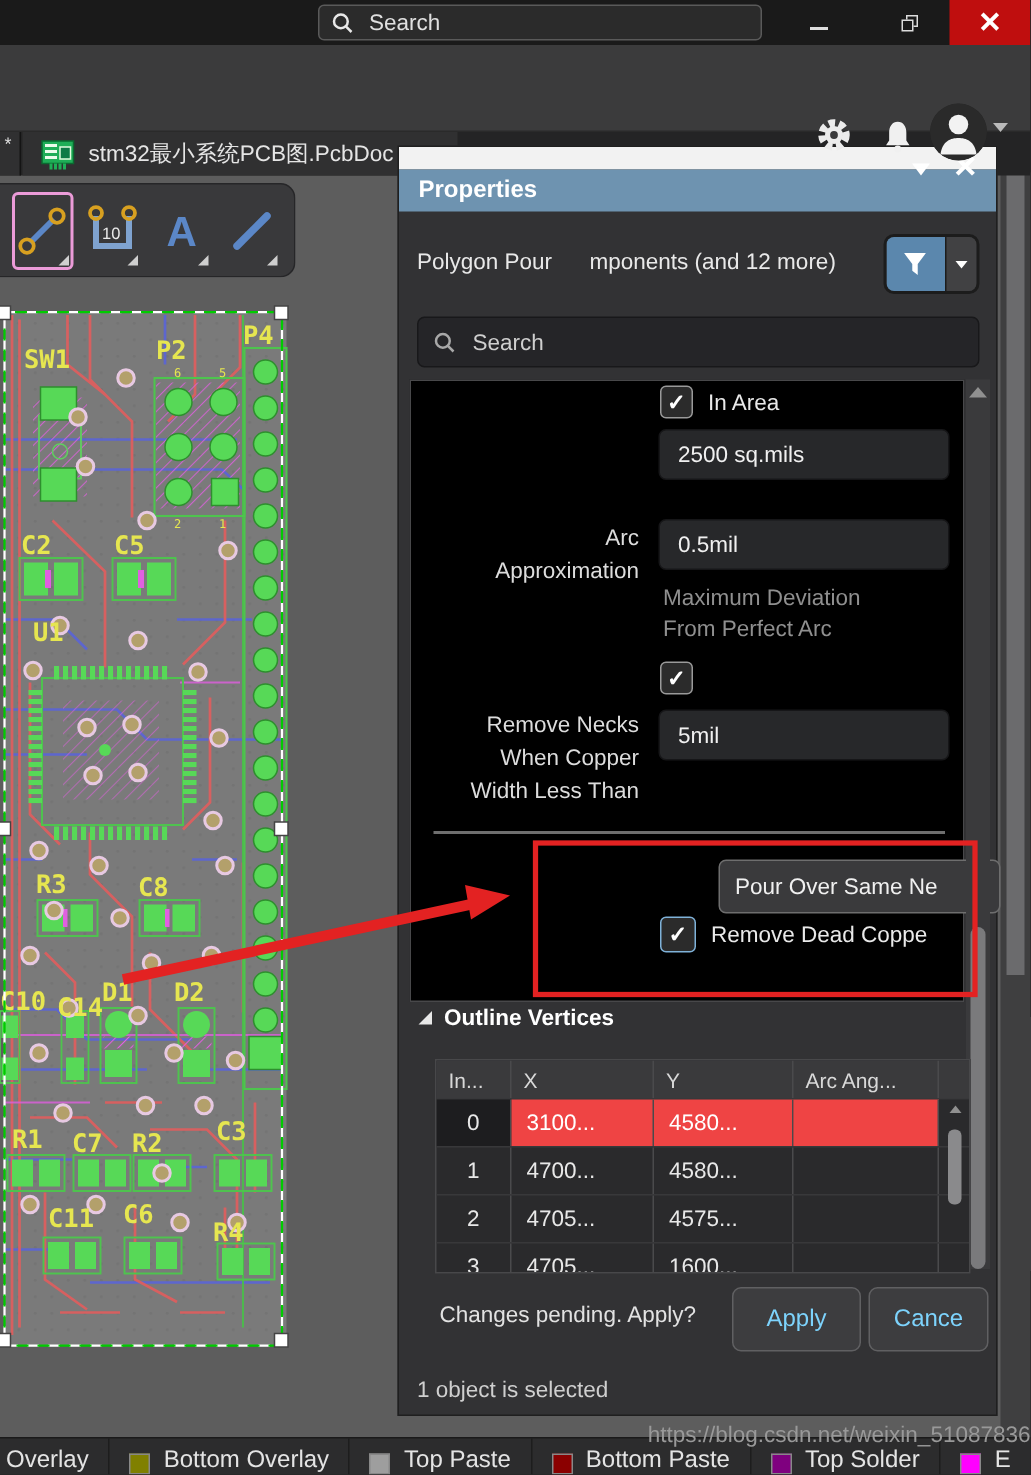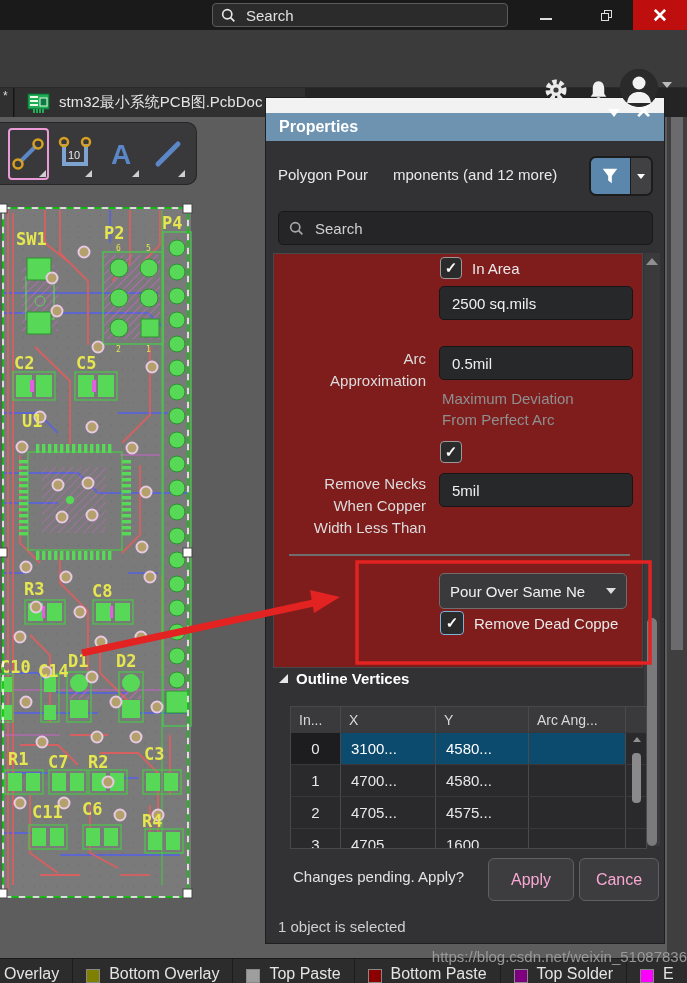--- a/index.html
+++ b/index.html
@@ -68,33 +68,33 @@
     display:flex;overflow:hidden;}
   .filter-main{width:40px;height:100%;background:#5b87ad;display:flex;align-items:center;justify-content:center;}
   .filter-drop{width:22px;height:100%;background:#414143;border-left:1px solid #1c1c1c;display:flex;align-items:center;justify-content:center;}
   .filter-drop .tri-down{border-top-color:#fff;border-left-width:4px;border-right-width:4px;border-top-width:5px;}
 
   .panel-search{position:absolute;left:12px;top:113px;width:375px;height:34px;background:#252528;
     border:1px solid #18181a;border-radius:5px;display:flex;align-items:center;padding:0 10px;gap:9px;}
   .panel-search input{background:transparent;border:none;outline:none;color:#cfcfcf;font-size:15px;width:300px;}
   .panel-search input::placeholder{color:#cfcfcf;opacity:1;}
 
-  .scrollbox{position:absolute;left:7px;top:155px;width:370px;height:415px;background:#7f1d1d;
+  .scrollbox{position:absolute;left:7px;top:155px;width:370px;height:415px;background:#000000;
     border:1px solid #48484a;}
   .cb{position:absolute;width:22px;height:22px;background:#2b2b2b;border:1.5px solid #9a9a9a;border-radius:4px;
     display:flex;align-items:center;justify-content:center;}
   .cb.checked::after{content:"✓";color:#fff;font-size:15px;font-weight:bold;}
   .cb.blue{border-color:#7fb2d9;width:24px;height:24px;}
   .plabel{position:absolute;color:#dcdcdc;font-size:15px;line-height:22px;text-align:right;}
   .pfield{position:absolute;width:194px;height:34px;background:#27282a;border:1px solid #161618;border-radius:5px;
     color:#f0f0f0;font-size:15px;display:flex;align-items:center;padding:0 12px;}
   .phint{position:absolute;color:#8f8f8f;font-size:15px;line-height:21px;}
   .hr{position:absolute;height:2px;background:#6e6e6e;}
   .dropdown{position:absolute;width:188px;height:36px;background:#3a3a3c;border:1px solid #6e6e6e;border-radius:5px;
-    color:#f0f0f0;font-size:15px;display:flex;align-items:center;padding:0 10px;justify-content:space-between;}
+    color:#f0f0f0;font-size:15px;display:flex;align-items:center;padding:0 10px;justify-content:space-between;margin-left:40px;}
   .dropdown .tri-down{border-top-color:#ddd;}
   .cb-label{position:absolute;color:#e9e9e9;font-size:15px;white-space:nowrap;}
 
   .panel-scrollbar{position:absolute;left:378px;top:155px;width:16px;height:593px;background:#3a3a3c;}
   .tri-up{width:0;height:0;border-left:6px solid transparent;border-right:6px solid transparent;border-bottom:7px solid #909090;}
   .ps-arrow{position:absolute;left:2px;top:5px;}
   .ps-thumb{position:absolute;left:3px;top:365px;width:10px;height:228px;background:#7a7a7c;border-radius:5px;}
 
   .sec-hdr{position:absolute;left:13px;top:572px;display:flex;align-items:center;gap:8px;}
   .tri-se{width:0;height:0;border-left:9px solid transparent;border-bottom:9px solid #e8e8e8;}
@@ -103,29 +103,29 @@
   .vtable{position:absolute;left:24px;top:608px;width:357px;height:143px;background:#2a2a2c;
     border:1px solid #48484a;overflow:hidden;}
   .vt-row{display:flex;height:32px;border-bottom:1px solid #38383a;}
   .vt-head{height:26px;background:#3a3a3c;}
   .vt-cell{height:100%;border-right:1px solid #4a4a4c;color:#e8e8e8;font-size:15px;display:flex;align-items:center;
     padding-left:10px;overflow:hidden;white-space:nowrap;}
   .vt-head .vt-cell{color:#d8d8d8;font-size:14px;padding-left:8px;}
   .c0{width:50px;justify-content:center;padding-left:0;}
   .vt-head .c0{justify-content:flex-start;padding-left:8px;}
   .c1{width:95px;}.c2{width:93px;}.c3{width:97px;}.c4{width:20px;border-right:none;}
-  .rowsel .vt-cell{background:#0c4a6e;color:#fff;}
+  .rowsel .vt-cell{background:#ef4444;color:#fff;}
   .rowsel .c0{background:#1d1d1f;color:#e8e8e8;}
   .vt-scroll{position:absolute;right:4px;top:30px;width:10px;height:110px;}
   .vt-scroll .tri-up{border-left-width:4px;border-right-width:4px;border-bottom-width:5px;margin:0 auto;}
   .vt-thumb{position:absolute;left:0;top:16px;width:9px;height:50px;background:#8a8a8c;border-radius:4px;}
 
   .pending-text{position:absolute;left:27px;top:770px;color:#e2e2e2;font-size:15px;}
   .pbtn{position:absolute;top:760px;height:43px;background:#3d3d3f;border:1px solid #606062;border-radius:6px;
-    color:#f9a8d4;font-size:16px;display:flex;align-items:center;justify-content:center;}
+    color:#7dd3fc;font-size:16px;display:flex;align-items:center;justify-content:center;}
   .btn-apply{left:222px;width:86px;}
   .btn-cancel{left:313px;width:80px;}
   .status-line{position:absolute;left:12px;top:820px;color:#cfcfcf;font-size:15px;}
 
   
   .red-overlay{position:absolute;left:0;top:0;width:687px;height:983px;z-index:50;pointer-events:none;}
 
   
   .statusbar{position:absolute;left:0;top:958px;width:687px;height:25px;background:#2c2c2d;
     border-top:1px solid #1a1a1a;display:flex;align-items:center;z-index:30;}

